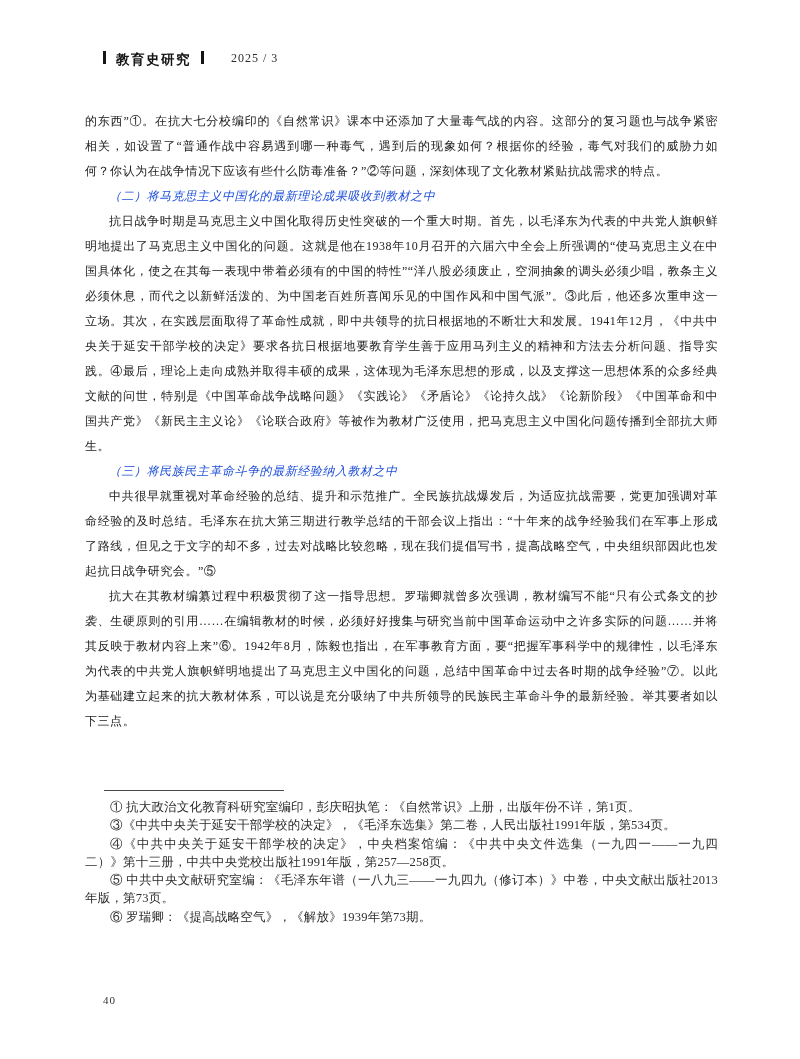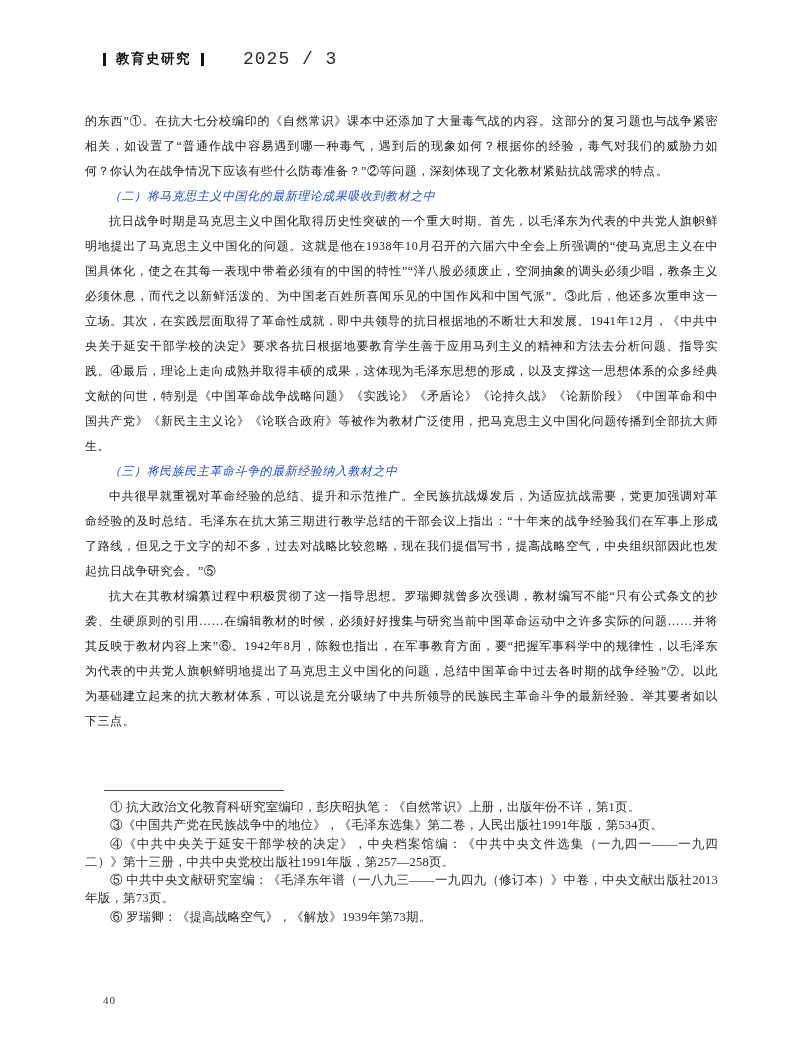--- a/index.html
+++ b/index.html
@@ -15,42 +15,42 @@
     overflow: hidden;
     font-family: "Liberation Serif", serif;
     color: #212121;
   }
   
   .header {
     position: absolute;
     top: 51px;
     left: 103px;
     display: flex;
-    align-items: center;
+    align-items: flex-start;
     height: 16px;
-    font-family: Liberation Mono, monospace;
+    font-family: Liberation Serif, serif;
   }
   .header .bar {
     display: inline-block;
     width: 3px;
     height: 13px;
     background: #141414;
   }
   .header .journal {
     font-size: 13.5px;
     font-weight: 700;
     letter-spacing: 1.5px;
     color: #141414;
     margin: 0 10px;
   }
   .header .issue {
-    font-size: 18px;
+    font-size: 12px;
     letter-spacing: 1px;
     color: #2b2b2b;
-    margin-left: 39px;
+    margin-left: 27px;
   }
   
   .content {
     position: absolute;
     top: 109px;
     left: 85px;
     width: 633px;
     font-size: 12px;
     line-height: 25px;
     letter-spacing: 0.55px;
@@ -117,21 +117,21 @@
     <p class="heading">（二）将马克思主义中国化的最新理论成果吸收到教材之中</p>
     <p class="indent">抗日战争时期是马克思主义中国化取得历史性突破的一个重大时期。首先，以毛泽东为代表的中共党人旗帜鲜明地提出了马克思主义中国化的问题。这就是他在1938年10月召开的六届六中全会上所强调的“使马克思主义在中国具体化，使之在其每一表现中带着必须有的中国的特性”“洋八股必须废止，空洞抽象的调头必须少唱，教条主义必须休息，而代之以新鲜活泼的、为中国老百姓所喜闻乐见的中国作风和中国气派”。③此后，他还多次重申这一立场。其次，在实践层面取得了革命性成就，即中共领导的抗日根据地的不断壮大和发展。1941年12月，《中共中央关于延安干部学校的决定》要求各抗日根据地要教育学生善于应用马列主义的精神和方法去分析问题、指导实践。④最后，理论上走向成熟并取得丰硕的成果，这体现为毛泽东思想的形成，以及支撑这一思想体系的众多经典文献的问世，特别是《中国革命战争战略问题》《实践论》《矛盾论》《论持久战》《论新阶段》《中国革命和中国共产党》《新民主主义论》《论联合政府》等被作为教材广泛使用，把马克思主义中国化问题传播到全部抗大师生。</p>
     <p class="heading">（三）将民族民主革命斗争的最新经验纳入教材之中</p>
     <p class="indent">中共很早就重视对革命经验的总结、提升和示范推广。全民族抗战爆发后，为适应抗战需要，党更加强调对革命经验的及时总结。毛泽东在抗大第三期进行教学总结的干部会议上指出：“十年来的战争经验我们在军事上形成了路线，但见之于文字的却不多，过去对战略比较忽略，现在我们提倡写书，提高战略空气，中央组织部因此也发起抗日战争研究会。”⑤</p>
     <p class="indent">抗大在其教材编纂过程中积极贯彻了这一指导思想。罗瑞卿就曾多次强调，教材编写不能“只有公式条文的抄袭、生硬原则的引用……在编辑教材的时候，必须好好搜集与研究当前中国革命运动中之许多实际的问题……并将其反映于教材内容上来”⑥。1942年8月，陈毅也指出，在军事教育方面，要“把握军事科学中的规律性，以毛泽东为代表的中共党人旗帜鲜明地提出了马克思主义中国化的问题，总结中国革命中过去各时期的战争经验”⑦。以此为基础建立起来的抗大教材体系，可以说是充分吸纳了中共所领导的民族民主革命斗争的最新经验。举其要者如以下三点。</p>
   </div>
 
   <div class="footnotes">
     <hr class="fn-divider">
     <p>① 抗大政治文化教育科研究室编印，彭庆昭执笔：《自然常识》上册，出版年份不详，第1页。</p>
-    <p>③《中国共产党在民族战争中的地位》，《毛泽东选集》第二卷，人民出版社1991年版，第534页。</p>
+    <p>③《中共中央关于延安干部学校的决定》，《毛泽东选集》第二卷，人民出版社1991年版，第534页。</p>
     <p>④《中共中央关于延安干部学校的决定》，中央档案馆编：《中共中央文件选集（一九四一——一九四二）》第十三册，中共中央党校出版社1991年版，第257—258页。</p>
     <p>⑤ 中共中央文献研究室编：《毛泽东年谱（一八九三——一九四九（修订本）》中卷，中央文献出版社2013年版，第73页。</p>
     <p>⑥ 罗瑞卿：《提高战略空气》，《解放》1939年第73期。</p>
   </div>
 
   <div class="page-number">40</div>
 
 </div>
 
 </body></html>

